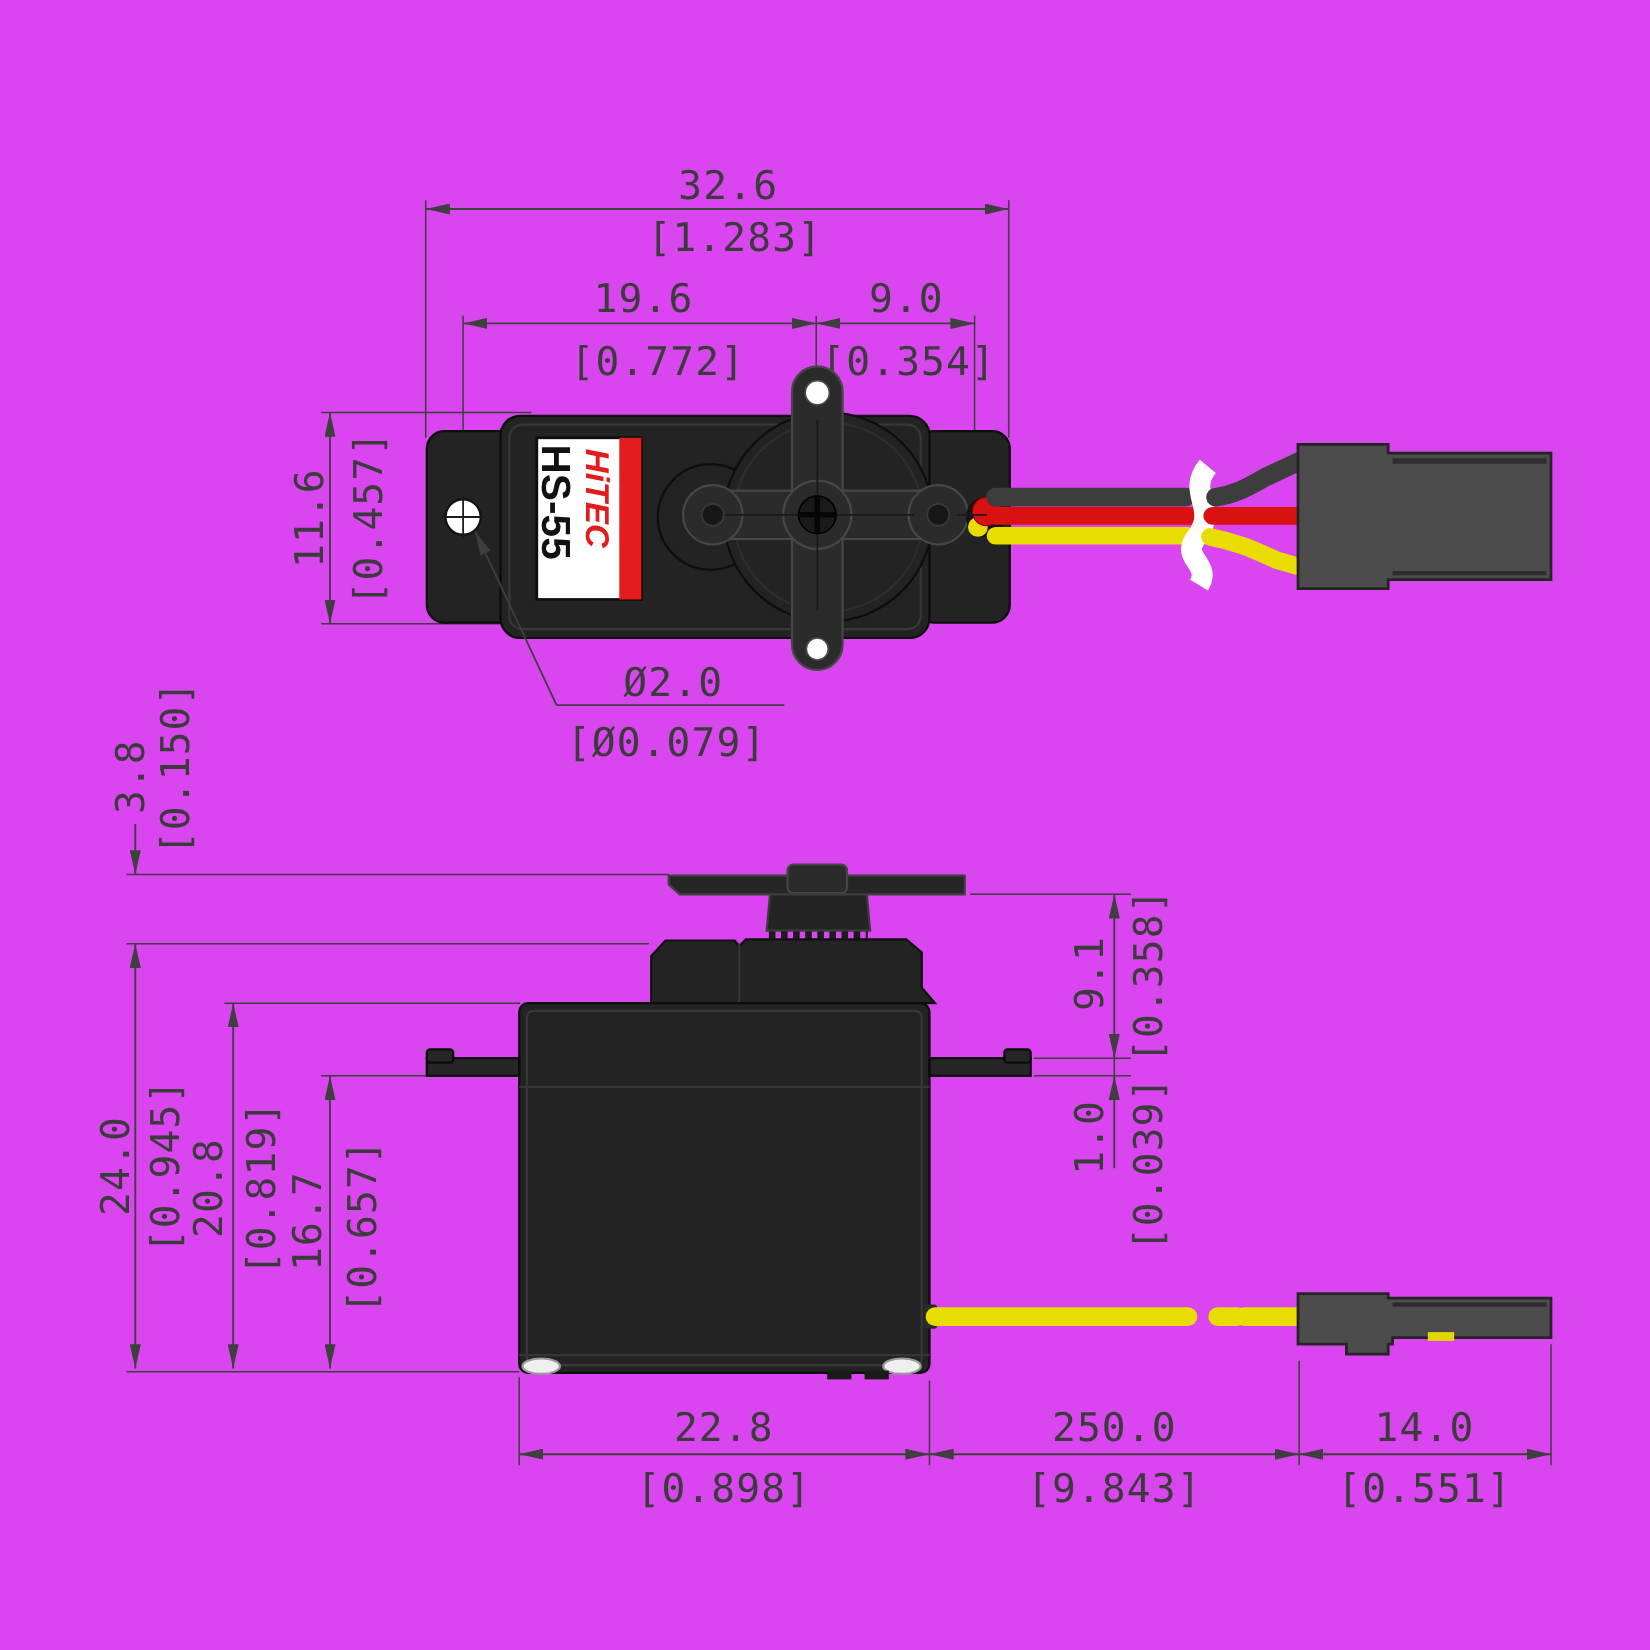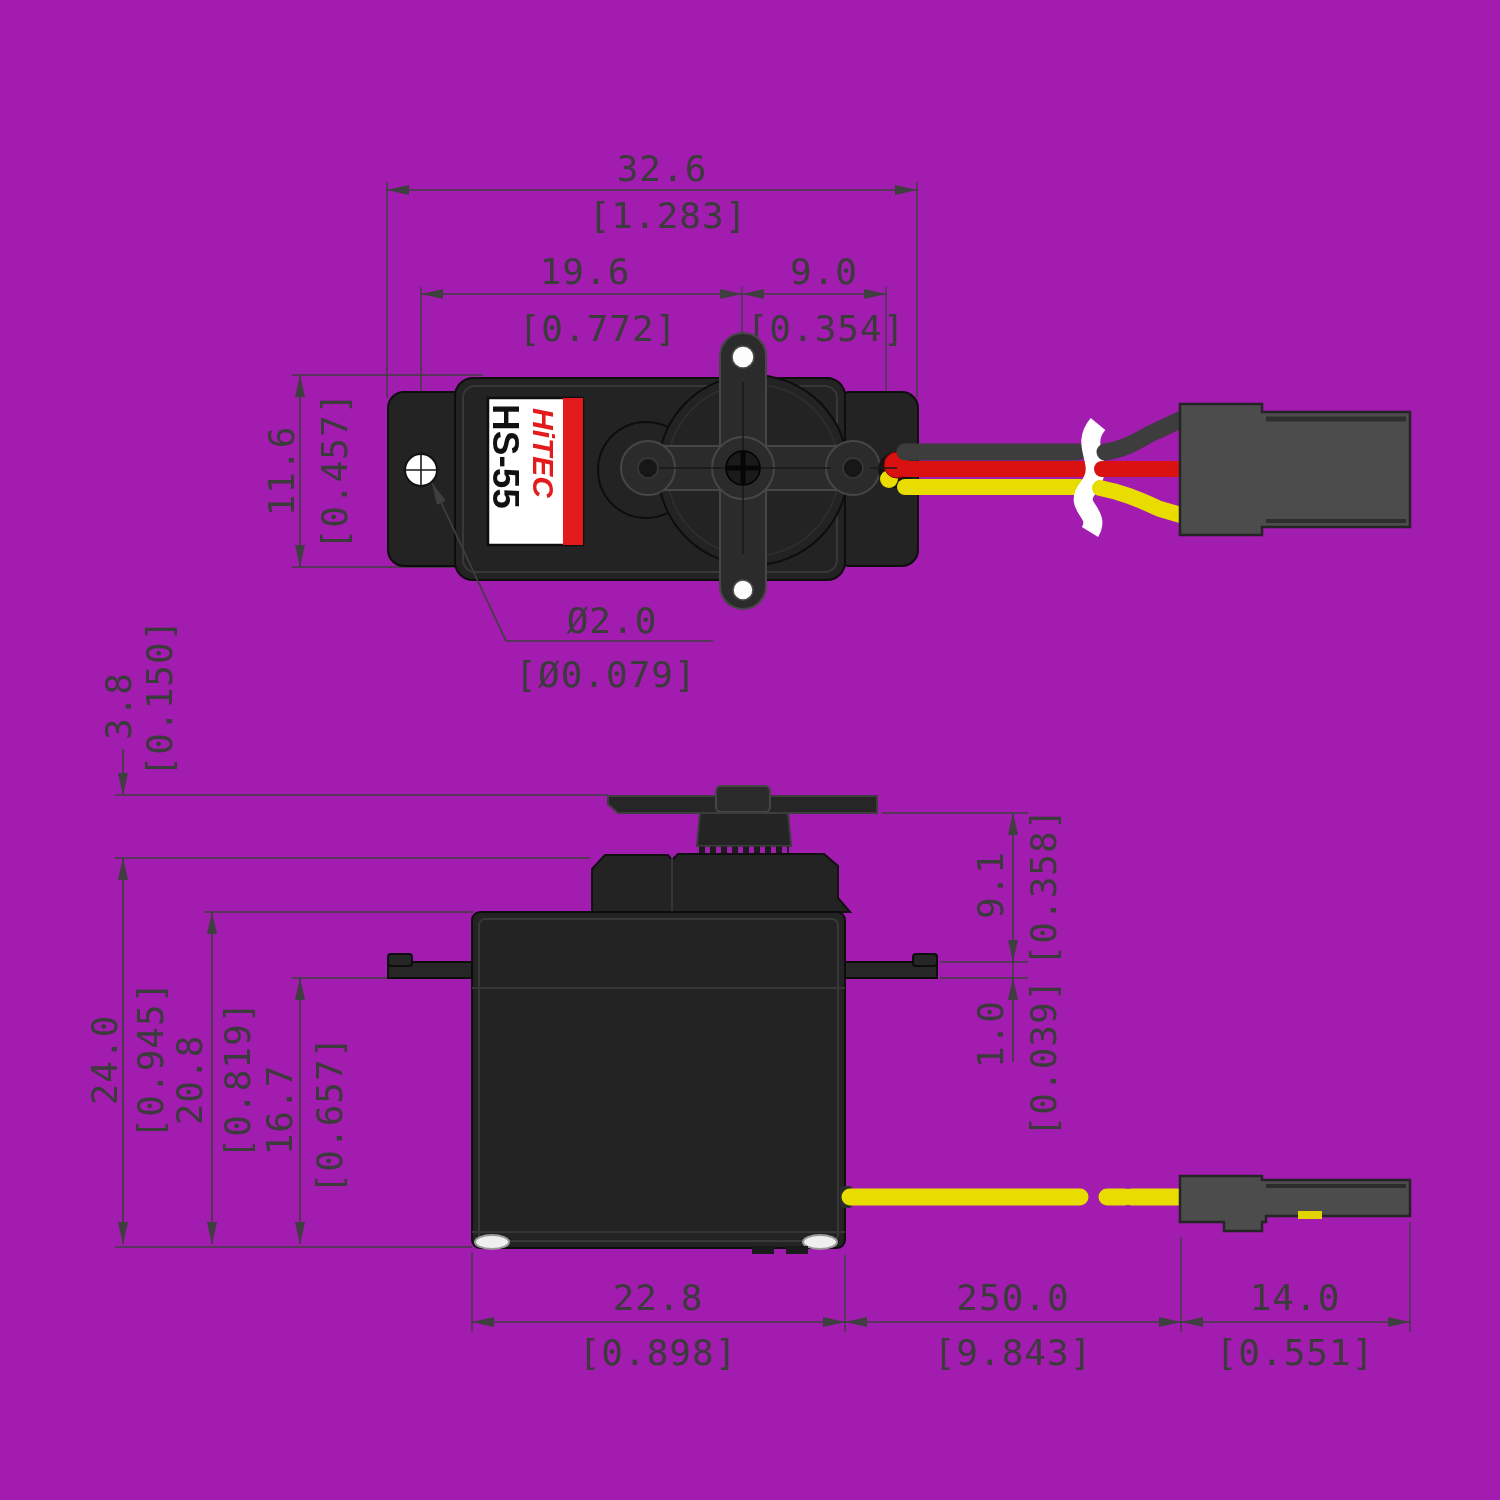--- a/index.html
+++ b/index.html
@@ -1,16 +1,16 @@
 <!DOCTYPE html>
 <html><head>
 <meta charset="utf-8">
 <style>
   html,body{margin:0;padding:0;background:#ffffff;}
-  #stage{width:1500px;height:1500px;position:relative;background:#a21caf;overflow:hidden;}
+  #stage{width:1500px;height:1500px;position:relative;background:#d946ef;overflow:hidden;}
   svg{display:block;}
   .dimline{stroke:#3f3f3f;stroke-width:1.7;fill:none;}
   .extline{stroke:#3f3f3f;stroke-width:1.4;fill:none;}
   .thin{stroke:#1a1a1a;stroke-width:1.6;fill:none;}
   .dimtext{font-family:"DejaVu Sans Mono",monospace;font-size:36px;fill:#3b3b3b;text-anchor:middle;letter-spacing:1px;}
   .casefill{fill:#232323;stroke:#0d0d0d;stroke-width:2;}
   .caselight{fill:#2b2b2b;stroke:#474747;stroke-width:2;}
   .inner{fill:none;stroke:#383838;stroke-width:2;}
   .seam{stroke:#363636;stroke-width:2;fill:none;}
   .brandtext{font-family:"Liberation Sans",sans-serif;font-weight:bold;}

